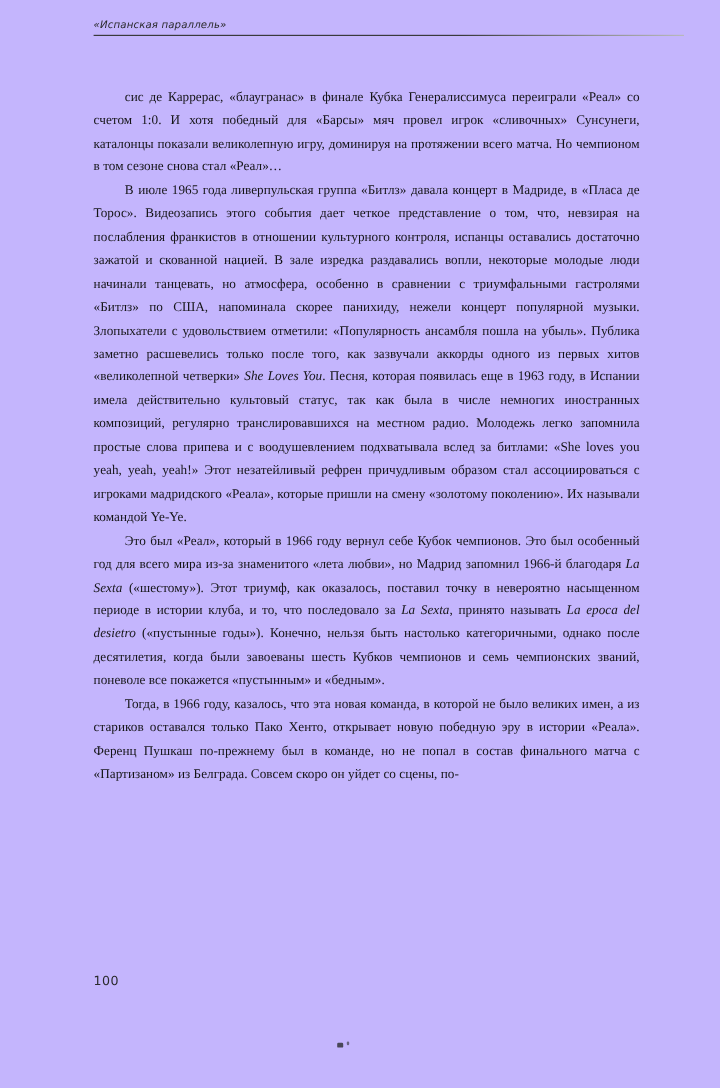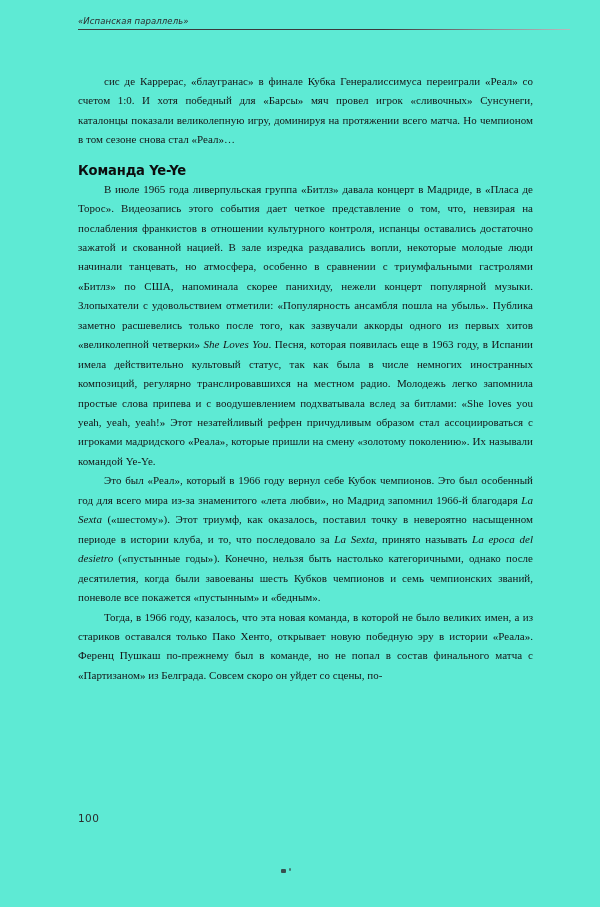--- a/index.html
+++ b/index.html
@@ -12,21 +12,21 @@
     height: 907px;
     position: relative;
     overflow: hidden;
     font-family: "Liberation Serif", "DejaVu Serif", serif;
     color: #18181a;
   }
 
   .page {
     position: absolute;
     inset: 0;
-    background: #5eead4;
+    background: #c4b5fd;
   }
 
   
   .running-head {
     position: absolute;
     left: 78px;
     top: 16px;
     width: 492px;
   }
   .running-head-text {
@@ -113,21 +113,20 @@
 
   <div class="running-head">
     <div class="running-head-text">«Испанская параллель»</div>
     <div class="running-head-rule"></div>
   </div>
 
   <div class="textblock">
 
     <p class="body-par">сис де Каррерас, «блаугранас» в финале Кубка Генералиссимуса переиграли «Реал» со счетом 1:0. И хотя победный для «Барсы» мяч провел игрок «сливочных» Сунсунеги, каталонцы показали великолепную игру, доминируя на протяжении всего матча. Но чемпионом в том сезоне снова стал «Реал»…</p>
 
-    <h2 class="section-head">Команда Ye-Ye</h2>
 
     <p class="body-par"><span>В июле 1965 года ливерпульская группа «Битлз» давала концерт в Мадриде, в «Пласа де Торос». Видеозапись этого события дает четкое представление о том, что, невзирая на послабления франкистов в отношении культурного контроля, испанцы оставались достаточно зажатой и скованной нацией. В зале изредка раздавались вопли, некоторые молодые люди начинали танцевать, но атмосфера, особенно в сравнении с триумфальными гастролями «Битлз» по США, напоминала скорее панихиду, нежели концерт популярной музыки. Злопыхатели с удовольствием отметили: «Популярность ансамбля пошла на убыль». Публика заметно расшевелись только после того, как зазвучали аккорды одного из первых хитов «великолепной четверки» </span><span class="it">She Loves You</span><span>. Песня, которая появилась еще в 1963 году, в Испании имела действительно культовый статус, так как была в числе немногих иностранных композиций, регулярно транслировавшихся на местном радио. Молодежь легко запомнила простые слова припева и с воодушевлением подхватывала вслед за битлами: «She loves you yeah, yeah, yeah!» Этот незатейливый рефрен причудливым образом стал ассоциироваться с игроками мадридского «Реала», которые пришли на смену «золотому поколению». Их называли командой Ye-Ye.</span></p>
 
     <p class="body-par"><span>Это был «Реал», который в 1966 году вернул себе Кубок чемпионов. Это был особенный год для всего мира из-за знаменитого «лета любви», но Мадрид запомнил 1966-й благодаря </span><span class="it">La Sexta</span><span> («шестому»). Этот триумф, как оказалось, поставил точку в невероятно насыщенном периоде в истории клуба, и то, что последовало за </span><span class="it">La Sexta</span><span>, принято называть </span><span class="it">La epoca del desietro</span><span> («пустынные годы»). Конечно, нельзя быть настолько категоричными, однако после десятилетия, когда были завоеваны шесть Кубков чемпионов и семь чемпионских званий, поневоле все покажется «пустынным» и «бедным».</span></p>
 
     <p class="body-par">Тогда, в 1966 году, казалось, что эта новая команда, в которой не было великих имен, а из стариков оставался только Пако Хенто, открывает новую победную эру в истории «Реала». Ференц Пушкаш по-прежнему был в команде, но не попал в состав финального матча с «Партизаном» из Белграда. Совсем скоро он уйдет со сцены, по-</p>
 
   </div>
 
   <div class="folio">100</div>

